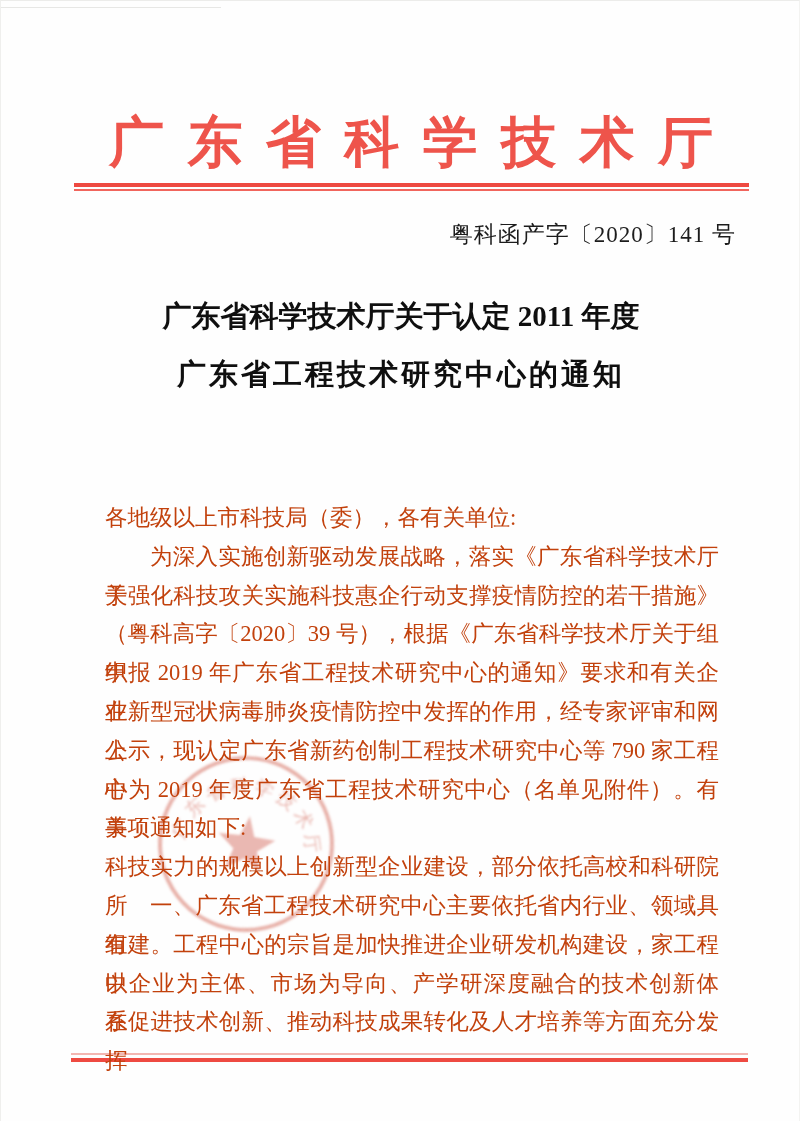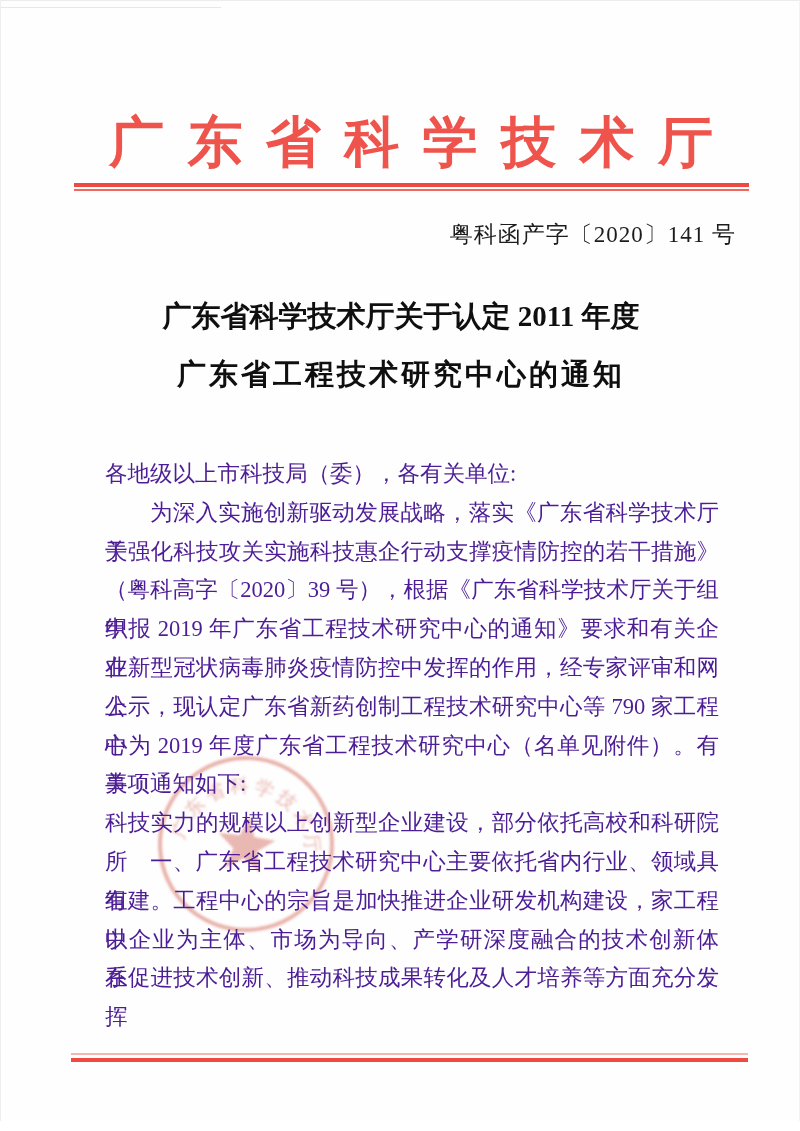--- a/index.html
+++ b/index.html
@@ -91,21 +91,21 @@
       <g filter="url(#smudge)">
         <circle cx="92" cy="92" r="86" fill="none" class="seal-stroke" stroke="#cf5848" stroke-width="4" opacity="0.45"></circle>
         <polygon class="seal-fill" points="92,64 99.3,83.9 120.5,84.7 103.9,97.9 109.6,118.3 92,106.5 74.4,118.3 80.1,97.9 63.5,84.7 84.7,83.9" fill="#cf5848" opacity="0.42"></polygon>
         <text class="seal-fill seal-text" font-size="19" letter-spacing="4" text-anchor="middle" fill="#cf5848" opacity="0.42">
           <textPath href="#sealArc" startOffset="50%">广东省科学技术厅</textPath>
         </text>
       </g>
     </svg>
   </div>
 
-  <div class="body" style="color: #4c1d95;">
+  <div class="body" style="color: #c2410c; margin-top: 44px;">
       <div class="line">各地级以上市科技局（委），各有关单位:</div>
       <div class="line j ind">为深入实施创新驱动发展战略，落实《广东省科学技术厅关</div>
       <div class="line j">于强化科技攻关实施科技惠企行动支撑疫情防控的若干措施》</div>
       <div class="line j">（粤科高字〔2020〕39 号），根据《广东省科学技术厅关于组织</div>
       <div class="line j">申报 2019 年广东省工程技术研究中心的通知》要求和有关企业</div>
       <div class="line j">在新型冠状病毒肺炎疫情防控中发挥的作用，经专家评审和网上</div>
       <div class="line j">公示，现认定广东省新药创制工程技术研究中心等 790 家工程中</div>
       <div class="line j">心为 2019 年度广东省工程技术研究中心（名单见附件）。有关</div>
       <div class="line">事项通知如下:</div>
       <div class="line j">科技实力的规模以上创新型企业建设，部分依托高校和科研院所</div>

